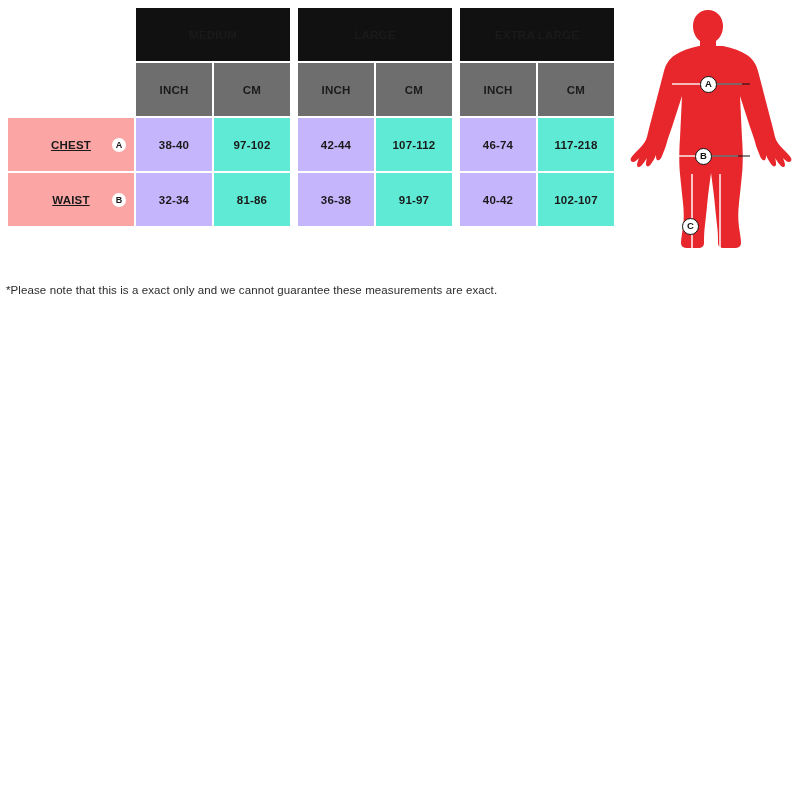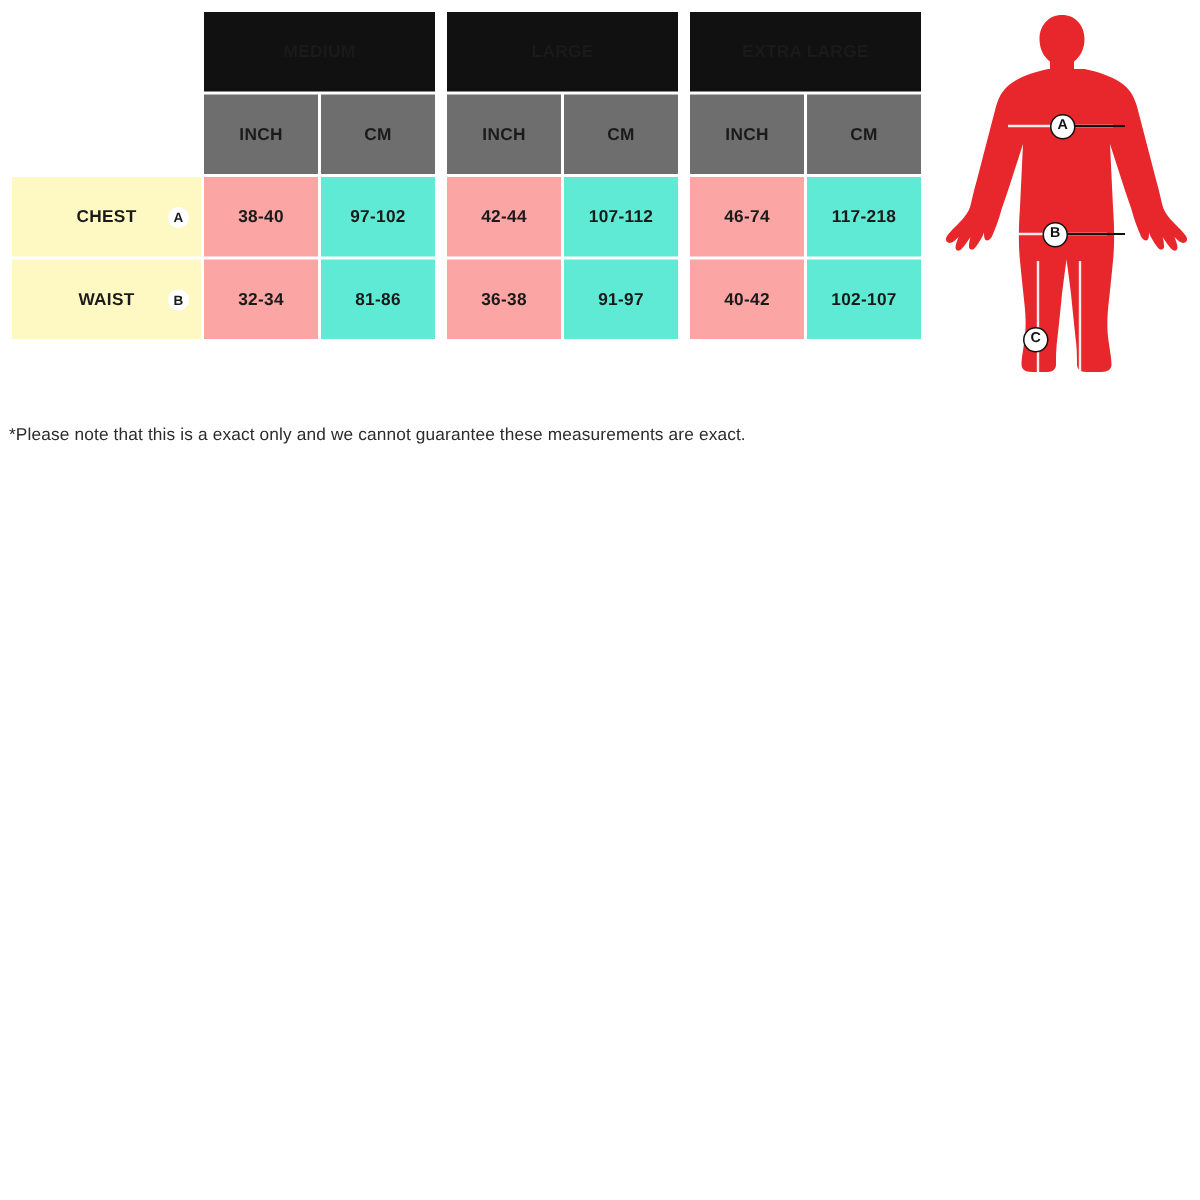--- a/index.html
+++ b/index.html
@@ -58,46 +58,47 @@
   }
 
   .unit-head {
     background: #6e6e6e;
     color: #ffffff;
     font-size: 11px;
     letter-spacing: 0.6px;
   }
 
   .row-label {
-    background: #fef9c3;
+    background: #fca5a5;
     color: #ffffff;
     font-size: 11.5px;
     letter-spacing: 0.4px;
     text-align: left;
     padding-left: 10px;
     position: relative;
+    text-decoration: underline;
   }
 
   .row-label .badge {
     position: absolute;
     right: 8px;
     top: 50%;
     transform: translateY(-50%);
     width: 14px;
     height: 14px;
     border-radius: 50%;
     background: #ffffff;
     color: #1a1a1a;
     font-size: 9px;
     font-weight: bold;
     line-height: 14px;
     text-align: center;
   }
 
-  .cell-light { background: #fca5a5; }
+  .cell-light { background: #c4b5fd; }
   .cell-dark  { background: #5eead4; }
 
   
   #note {
     position: absolute;
     left: 6px;
     top: 284px;
     font-size: 11.5px;
     color: #2b2b2b;
     font-family: "Liberation Sans", sans-serif;

